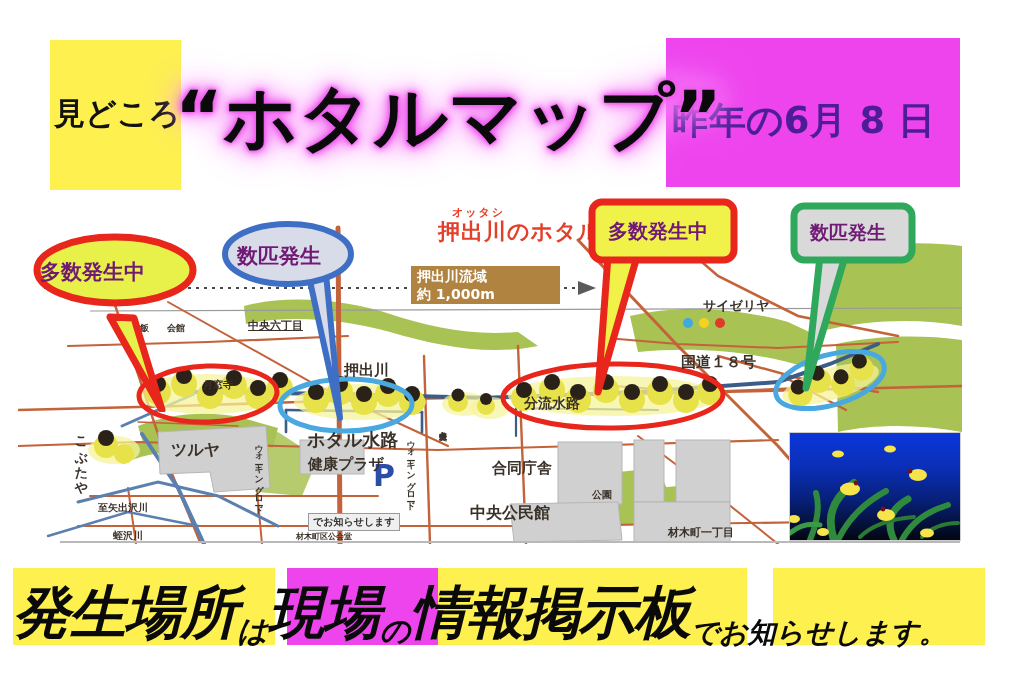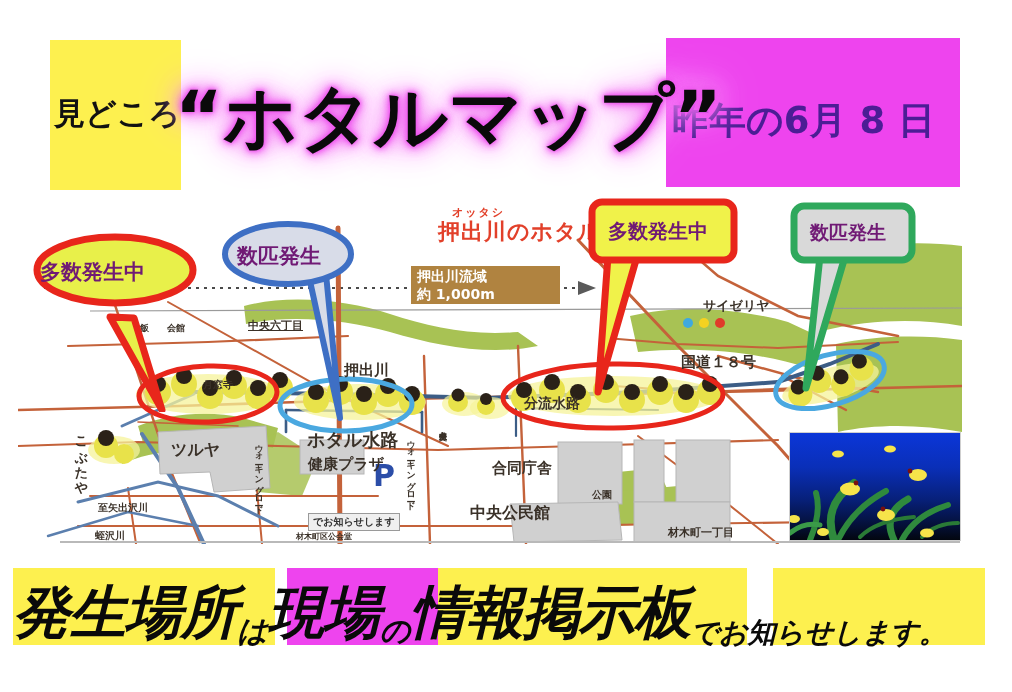--- a/index.html
+++ b/index.html
@@ -370,21 +370,21 @@
       <div class="mlabel" style="left: 290px; top: 455px; font-size: 15px; margin-left: 18px;">健康プラザ</div>
       <div class="mlabel vert" style="left: 404px; top: 434px; font-size: 9px;">ウォーキングロード</div>
       <div class="mlabel vert" style="left: 436px; top: 425px; font-size: 8px;">中央交差点</div>
       <div class="mlabel" style="left: 524px; top: 395px; font-size: 14px;">分流水路</div>
       <div class="mlabel" style="left: 492px; top: 459px; font-size: 15px;">合同庁舎</div>
       <div class="mlabel" style="left: 470px; top: 503px; font-size: 16px;">中央公民館</div>
       <div class="mlabel" style="left: 703px; top: 297px; font-size: 13px;">サイゼリヤ</div>
       <div class="mlabel" style="left: 681px; top: 353px; font-size: 15px;">国道１８号</div>
       <div class="mlabel" style="left: 592px; top: 488px; font-size: 10px;">公園</div>
       <div class="mlabel" style="left: 98px; top: 501px; font-size: 10px;">至矢出沢川</div>
-      <div class="mlabel" style="left: 68px; top: 529px; font-size: 10px; padding-left: 27px;">蛭沢川</div>
+      <div class="mlabel" style="left: 86px; top: 529px; font-size: 10px; padding-left: 27px;">蛭沢川</div>
       <div class="mlabel box" style="left: 308px; top: 513px; font-size: 10px;">でお知らせします</div>
       <div class="mlabel" style="left: 296px; top: 531px; font-size: 8px;">材木町区公会堂</div>
       <div class="mlabel" style="left: 668px; top: 525px; font-size: 11px;">材木町一丁目</div>
     </div>
 
   <div class="mtitle-ruby">オッタシ</div>
   <div class="mtitle">押出川のホタル</div>
   <div class="brownlabel">
     <div>押出川流域</div>
     <div>約 1,000m</div>

